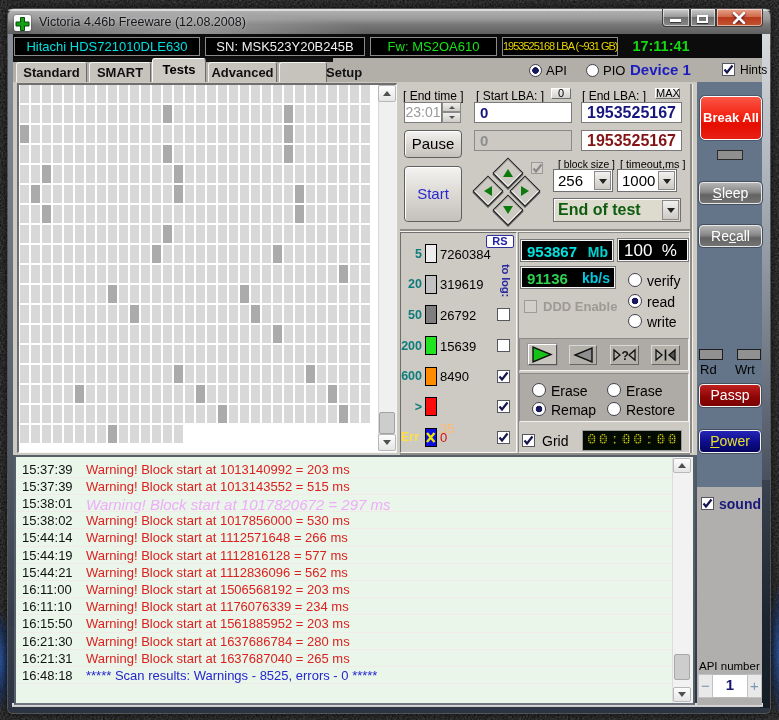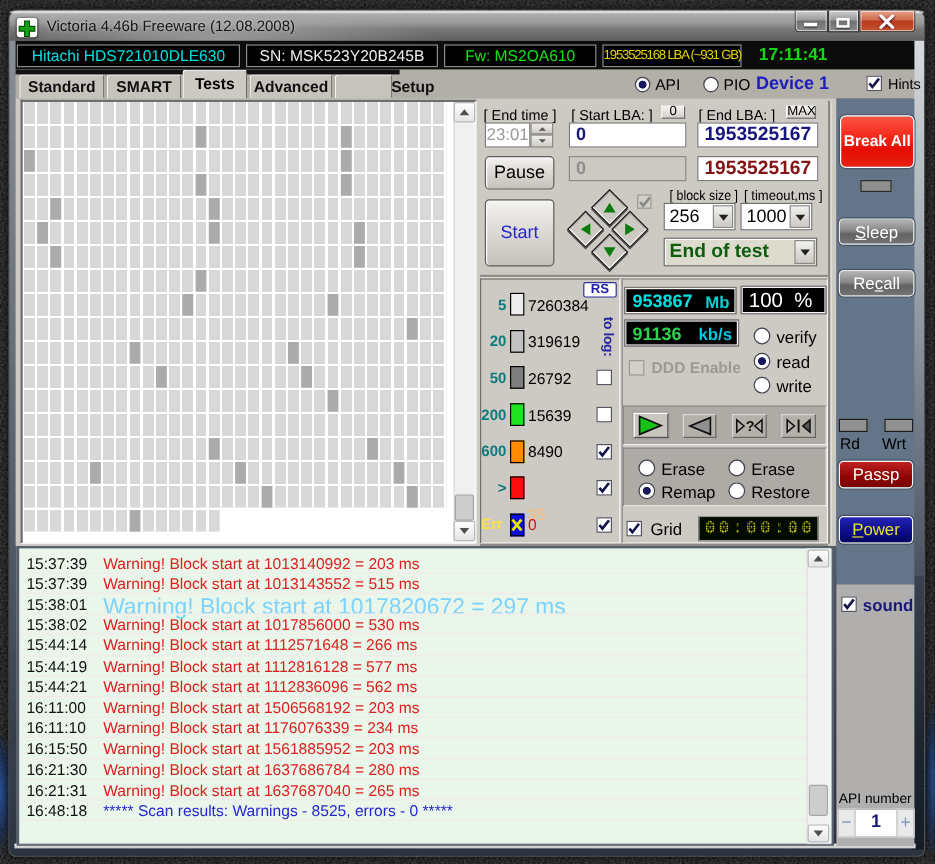--- a/index.html
+++ b/index.html
@@ -242,21 +242,21 @@
 <div class="abs" style="left:582px;top:430px;width:100px;height:21px;background:#020a02;border:1px solid #9a9a9a;color:#c6c610;font-family:'Liberation Mono',monospace;font-weight:bold;font-size:15px;text-align:center;line-height:19px;letter-spacing:2.5px;text-indent:2.5px;">00:00:00</div>
 <div class="abs" style="left:583px;top:431px;width:98px;height:19px;background:repeating-linear-gradient(0deg, rgba(2,10,2,0.55) 0 1px, transparent 1px 2px),repeating-linear-gradient(90deg, rgba(2,10,2,0.55) 0 1px, transparent 1px 2px);"></div>
 <div class="abs" style="left:14px;top:455px;width:681px;height:250px;background:#e9f6e9;border:2px solid #57606a;border-bottom:2px solid #6f7680;"></div>
 <div class="abs" style="left:22px;top:461.5px;width:60px;height:14px;font-size:13px;color:#111;">15:37:39</div>
 <div class="abs" style="left:86px;top:461.5px;width:560px;height:14px;font-size:13px;color:#dd2020;">Warning! Block start at 1013140992 = 203 ms</div>
 <div class="abs" style="left:17px;top:476.8px;width:655px;height:1px;background:#f2e9e9;"></div>
 <div class="abs" style="left:22px;top:478.7px;width:60px;height:14px;font-size:13px;color:#111;">15:37:39</div>
 <div class="abs" style="left:86px;top:478.7px;width:560px;height:14px;font-size:13px;color:#dd2020;">Warning! Block start at 1013143552 = 515 ms</div>
 <div class="abs" style="left:17px;top:494.0px;width:655px;height:1px;background:#f2e9e9;"></div>
 <div class="abs" style="left:22px;top:495.9px;width:60px;height:14px;font-size:13px;color:#111;">15:38:01</div>
-<div class="abs" style="left:86px;top:495.9px;width:560px;height:14px;font-size:19px;color:#7dd3fc;">Warning! Block start at 1017820672 = 297 ms</div>
+<div class="abs" style="left:86px;top:495.9px;width:560px;height:14px;font-size:15px;color:#f0abfc;font-style:italic;">Warning! Block start at 1017820672 = 297 ms</div>
 <div class="abs" style="left:17px;top:511.2px;width:655px;height:1px;background:#f2e9e9;"></div>
 <div class="abs" style="left:22px;top:513.1px;width:60px;height:14px;font-size:13px;color:#111;">15:38:02</div>
 <div class="abs" style="left:86px;top:513.1px;width:560px;height:14px;font-size:13px;color:#dd2020;">Warning! Block start at 1017856000 = 530 ms</div>
 <div class="abs" style="left:17px;top:528.4px;width:655px;height:1px;background:#f2e9e9;"></div>
 <div class="abs" style="left:22px;top:530.3000000000001px;width:60px;height:14px;font-size:13px;color:#111;">15:44:14</div>
 <div class="abs" style="left:86px;top:530.3000000000001px;width:560px;height:14px;font-size:13px;color:#dd2020;">Warning! Block start at 1112571648 = 266 ms</div>
 <div class="abs" style="left:17px;top:545.6px;width:655px;height:1px;background:#f2e9e9;"></div>
 <div class="abs" style="left:22px;top:547.5000000000001px;width:60px;height:14px;font-size:13px;color:#111;">15:44:19</div>
 <div class="abs" style="left:86px;top:547.5000000000001px;width:560px;height:14px;font-size:13px;color:#dd2020;">Warning! Block start at 1112816128 = 577 ms</div>
 <div class="abs" style="left:17px;top:562.8000000000001px;width:655px;height:1px;background:#f2e9e9;"></div>

